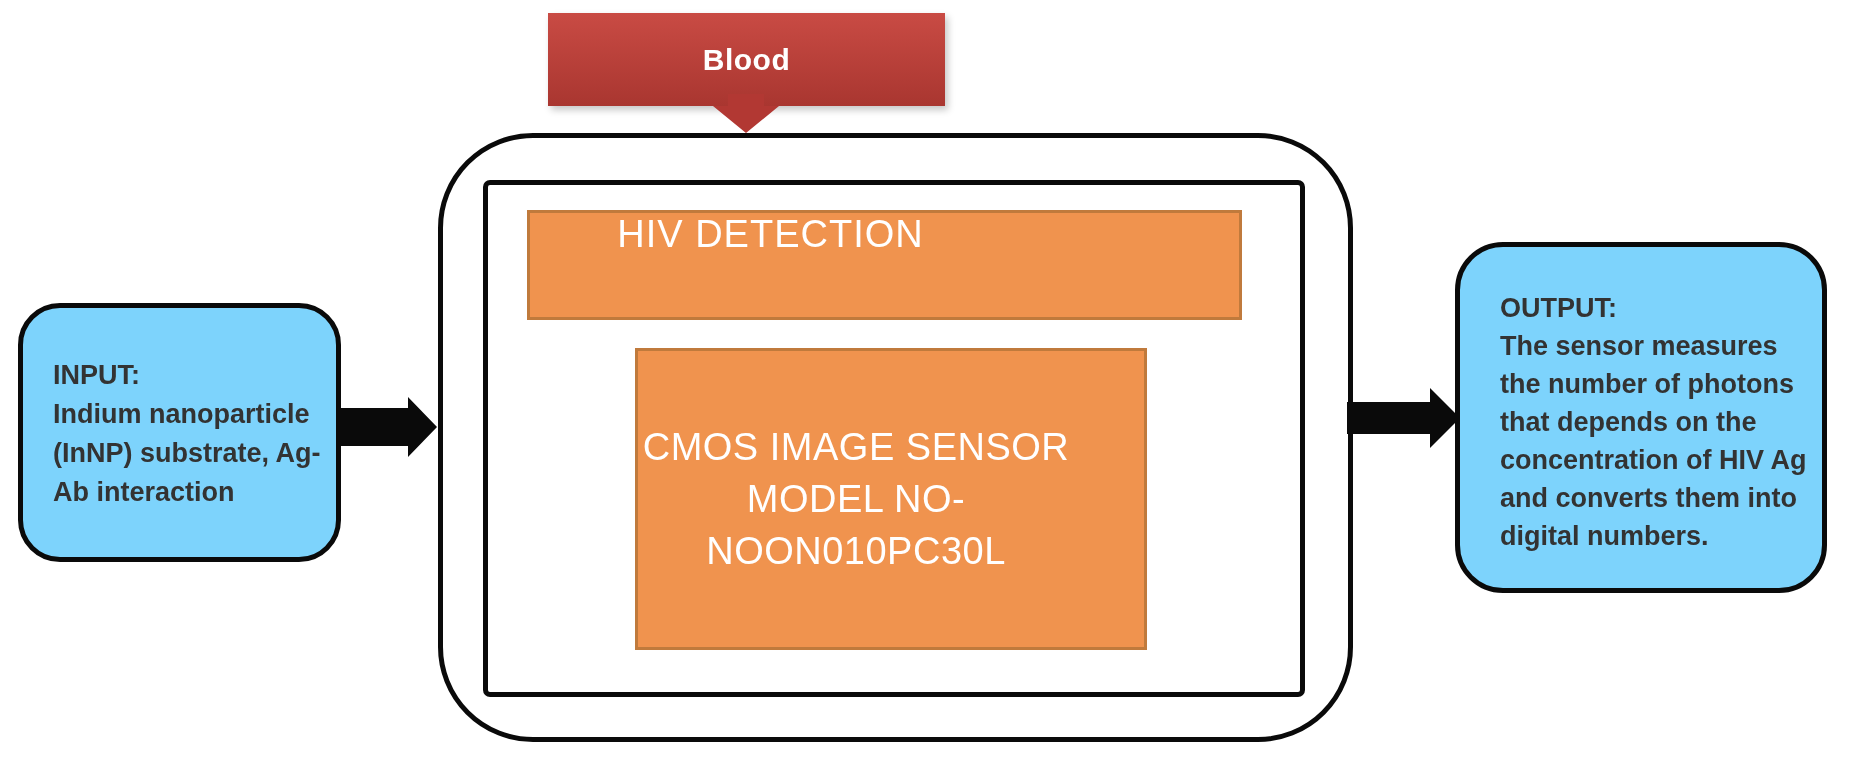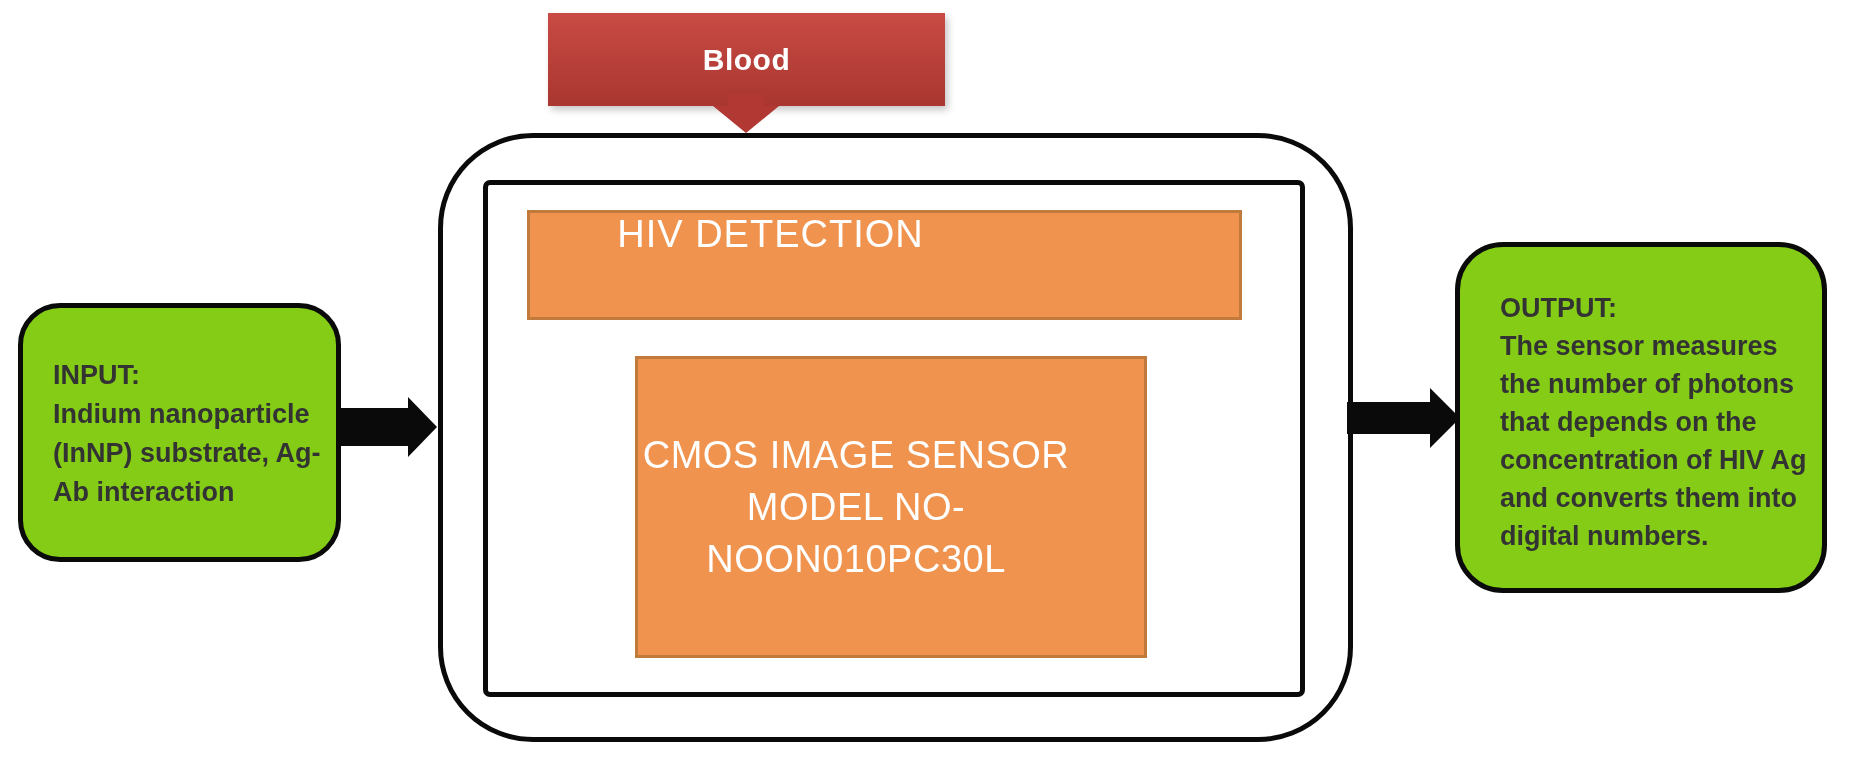--- a/index.html
+++ b/index.html
@@ -42,30 +42,29 @@
     background:var(--orange-fill); border:3px solid var(--orange-border);
     display:flex; justify-content:center;
     padding-right:228px;
   }
   .hiv-bar span{color:var(--white); font-size:38px; letter-spacing:1px; white-space:nowrap;}
   .cmos-box{
     left:635px; top:348px; width:512px; height:302px;
     background:var(--orange-fill); border:3px solid var(--orange-border);
     display:flex; align-items:center; justify-content:center;
     padding-right:70px;
-    margin-top:8px;
   }
   .cmos-box span{
     color:var(--white); font-size:38px; line-height:52px; letter-spacing:0.5px;
     text-align:center; white-space:pre-line;
   }
 
   
   .side-box{
-    background:#84cc16; border:5px solid var(--line-black);
+    background:#7dd3fc; border:5px solid var(--line-black);
     color:var(--text-dark); font-weight:600;
   }
   .input-box{
     left:18px; top:303px; width:323px; height:259px; border-radius:42px;
     padding:48px 12px 4px 30px; font-size:27px; line-height:39px; white-space:pre-line;
   }
   .output-box{
     left:1455px; top:242px; width:372px; height:351px; border-radius:48px;
     padding:42px 14px 0 40px; font-size:27px; line-height:38px; white-space:pre-line;
   }

